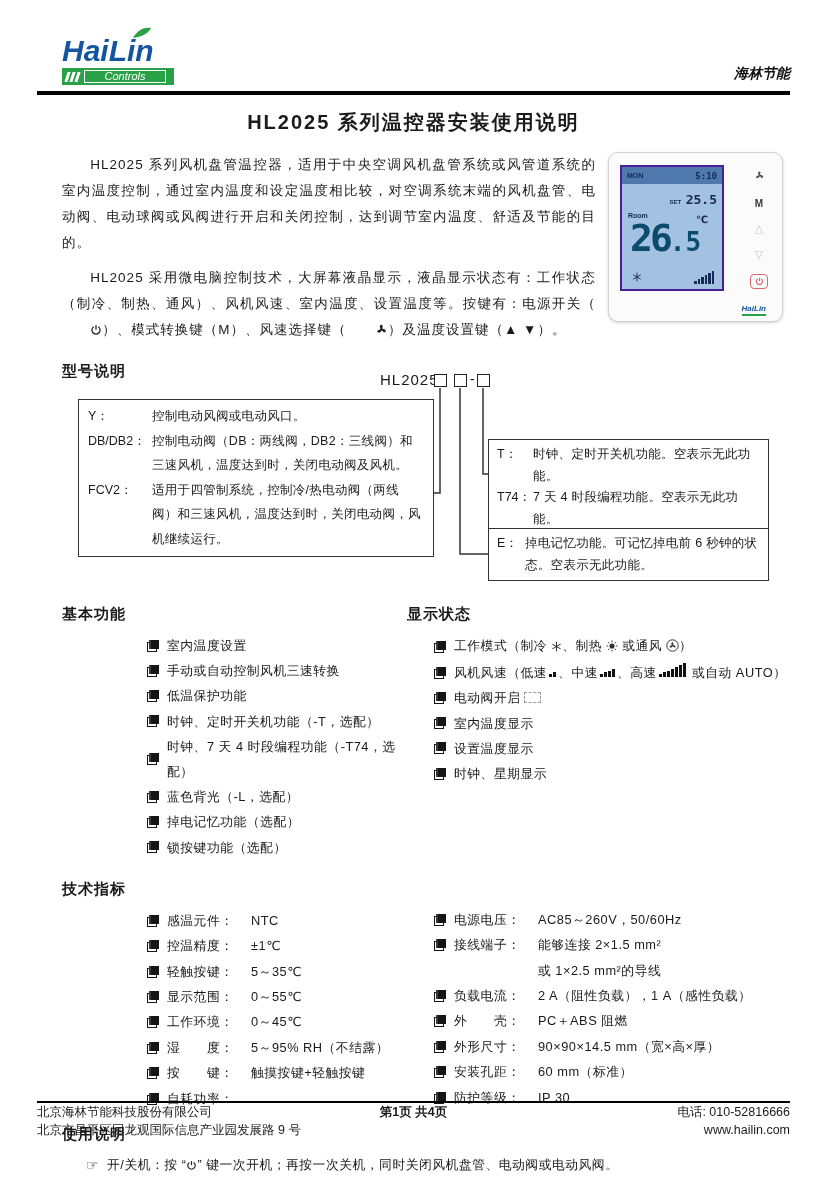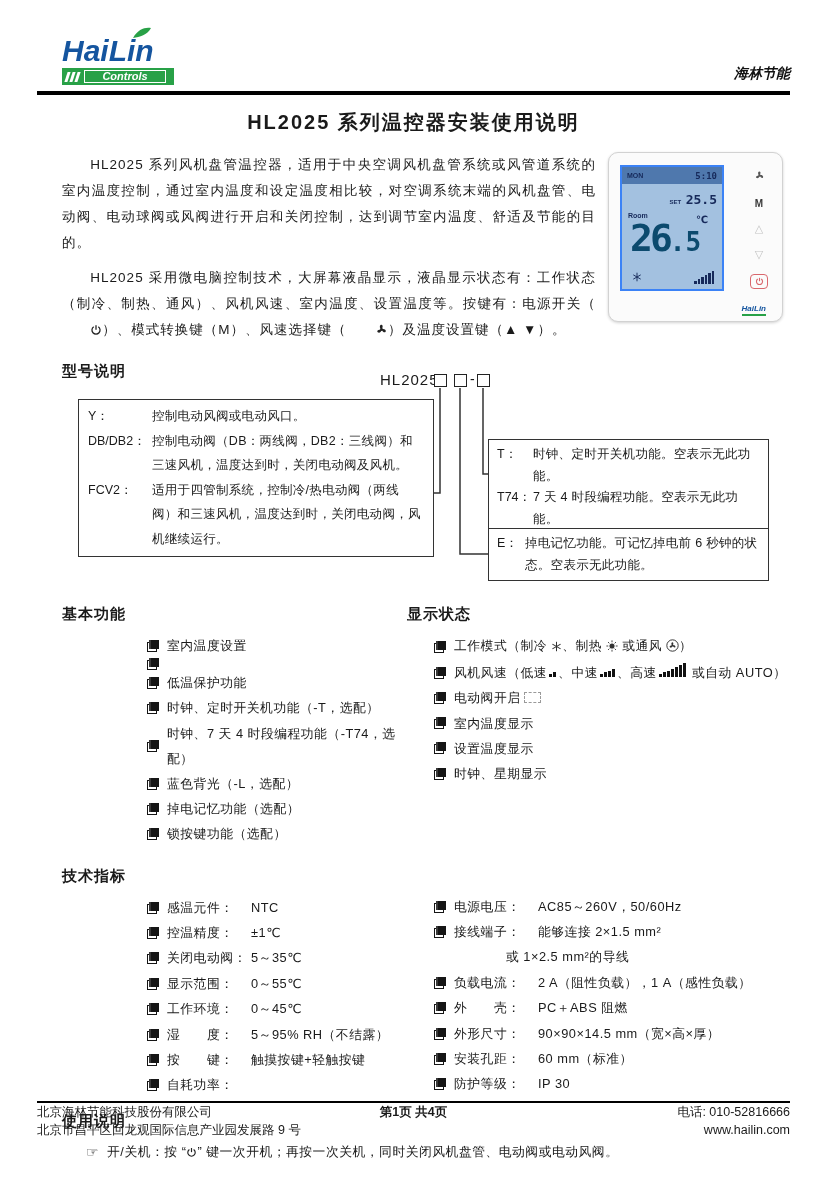--- a/index.html
+++ b/index.html
@@ -8,35 +8,35 @@
   .page { position:relative; width:827px; height:1182px; margin:0 auto; background:#fff; overflow:hidden; }
 
   
   .header { display:flex; justify-content:space-between; align-items:flex-end; padding:36px 37px 4px 62px; }
   .logo { line-height:1; }
   .logo-word { position:relative; display:inline-block; font-style:italic; font-weight:bold; font-size:30px; color:#15559f; letter-spacing:0; }
   .logo-leaf { position:absolute; top:-9px; right:2px; width:20px; height:12px; }
   .logo-bar { margin-top:2px; display:flex; align-items:center; background:#28a147; padding:2px 8px 2px 4px; width:112px; }
   .logo-stripes { display:flex; gap:2px; margin-right:5px; }
   .logo-stripes i { width:3px; height:10px; background:#fff; transform:skewX(-18deg); display:block; }
-  .logo-controls { flex:1; border:1px solid #fff; color:#fff; font-style:italic; font-weight:bold; font-size:11px; text-align:center; padding:0 2px; }
+  .logo-controls { flex:1; border:1px solid #fff; color:#fff; font-style:italic; font-weight:normal; font-size:11px; text-align:center; padding:0 2px; }
   .tagline { font-family:"Liberation Serif","DejaVu Serif",serif; font-style:italic; font-weight:bold; font-size:14px; color:#111; padding-bottom:2px; }
   .rule { height:4px; background:#000; margin:2px 37px 0 37px; }
 
   .title { text-align:center; font-size:20px; font-weight:bold; letter-spacing:2px; margin-top:14px; }
 
   
   .intro { display:flex; gap:12px; margin:16px 40px 0 62px; }
   .intro-text { width:534px; }
   .intro-text p { font-size:13.5px; line-height:26px; text-indent:2.1em; text-align:justify; letter-spacing:1px; margin-bottom:9px; }
   .inline-icon { display:inline-block; vertical-align:-2px; }
 
   
   .device { position:relative; width:175px; height:170px; background:#fbfbfb; border:1px solid #d2d2d2; border-radius:10px; box-shadow:0 1px 3px rgba(0,0,0,.18); padding:12px 0 0 11px; flex-shrink:0; }
-  .lcd { position:relative; width:104px; height:126px; background:#a3c1e0; border:2px solid #3b82f6; display:flex; flex-direction:column; }
+  .lcd { position:relative; width:104px; height:126px; background:#a3c1e0; border:2px solid #4c1d95; display:flex; flex-direction:column; }
   .lcd-top { height:17px; background:#4f78ad; display:flex; justify-content:space-between; align-items:center; padding:0 5px; }
   .lcd-day { font-size:7px; font-weight:bold; color:#16295a; }
   .lcd-time { font-size:9px; font-weight:bold; color:#16295a; font-family:"DejaVu Sans Mono",monospace; }
   .lcd-main { position:relative; flex:1; }
   .lcd-set { position:absolute; top:6px; right:5px; color:#16295a; }
   .lcd-set .s-lab { font-size:6px; font-weight:bold; }
   .lcd-set .s-val { font-size:13px; font-weight:bold; font-family:"DejaVu Sans Mono",monospace; }
   .lcd-room { position:absolute; top:28px; left:6px; font-size:7px; font-weight:bold; color:#16295a; }
   .lcd-temp { position:absolute; top:32px; left:8px; color:#0c4a6e; font-family:"DejaVu Sans Mono",monospace; font-weight:bold; }
   .lcd-temp .big { font-size:38px; letter-spacing:-3px; }
@@ -78,21 +78,21 @@
   .br { margin-left:27px; }
   .bars { display:inline-flex; align-items:flex-end; gap:1px; margin:0 2px; vertical-align:baseline; }
   .bars i { width:3px; background:#111; display:block; }
   .valve-icon { display:inline-block; width:17px; height:11px; border:1px dashed #9a9a9a; vertical-align:-1px; margin-left:4px; }
 
   
   .spec { display:flex; align-items:flex-start; line-height:25.4px; font-size:12.8px; letter-spacing:0.5px; }
   .spec .b-icon { margin-top:7px; }
   .spec-label { width:84px; flex-shrink:0; margin-left:8px; }
   .spec-value { flex:1; }
-  .spec-cont { line-height:25.4px; font-size:12.8px; margin-left:72px; letter-spacing:0.5px; }
+  .spec-cont { line-height:25.4px; font-size:12.8px; margin-left:104px; letter-spacing:0.5px; }
 
   
   .usage { margin:14px 37px 0 62px; }
   .usage-line { display:flex; align-items:flex-start; gap:8px; margin:10px 0 0 24px; font-size:12.8px; line-height:22px; letter-spacing:0.5px; }
   .hand { font-size:14px; line-height:22px; }
 
   
   .footer { position:absolute; left:37px; right:37px; top:1101px; border-top:2px solid #000; display:flex; font-size:12.5px; line-height:18px; }
   .f-left { flex:1; }
   .f-mid { width:180px; text-align:center;font-weight:bold; }
@@ -247,20 +247,21 @@
   <div class="twocol">
     <div>
       <div class="h2">基本功能</div>
       <div class="list bl">
         <div class="li">
             <span class="b-icon"></span>
             <span>室内温度设置</span>
           </div>
         <div class="li">
             <span class="b-icon"></span>
+            <span>手动或自动控制风机三速转换</span>
           </div>
         <div class="li">
             <span class="b-icon"></span>
             <span>低温保护功能</span>
           </div>
         <div class="li">
             <span class="b-icon"></span>
             <span>时钟、定时开关机功能（-T，选配）</span>
           </div>
         <div class="li">
@@ -361,21 +362,21 @@
             <span class="spec-label">感温元件：</span>
             <span class="spec-value">NTC</span>
           </div>
         <div class="spec">
             <span class="b-icon"></span>
             <span class="spec-label">控温精度：</span>
             <span class="spec-value">±1℃</span>
           </div>
         <div class="spec">
             <span class="b-icon"></span>
-            <span class="spec-label">关闭电动阀：</span>
+            <span class="spec-label">轻触按键：</span>
             <span class="spec-value">5～35℃</span>
           </div>
         <div class="spec">
             <span class="b-icon"></span>
             <span class="spec-label">显示范围：</span>
             <span class="spec-value">0～55℃</span>
           </div>
         <div class="spec">
             <span class="b-icon"></span>
             <span class="spec-label">工作环境：</span>

